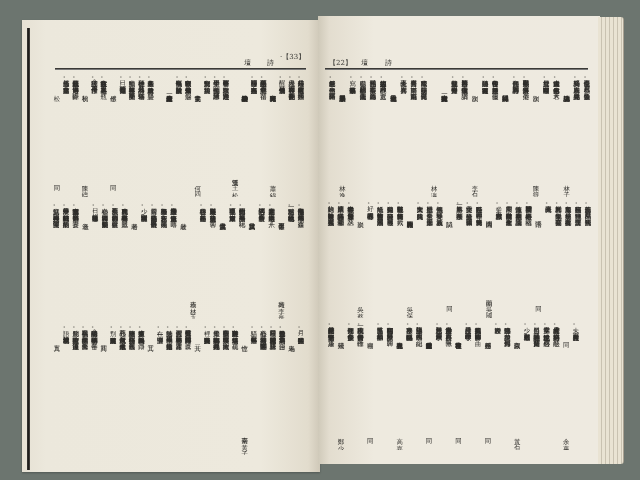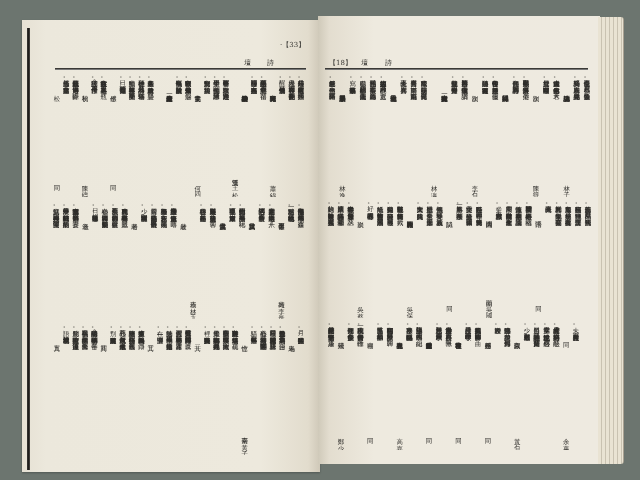--- a/index.html
+++ b/index.html
@@ -54,24 +54,24 @@
 </head>
 <body>
 
 <div class="page-left"></div>
 <div class="binding-edge"></div>
 <div class="page-right"></div>
 <div class="page-stack"></div>
 
 <span class="header-text" style="left:244px; top:58px;">壇</span>
 <span class="header-text" style="left:267px; top:58px;">詩</span>
-<span class="header-text" style="left:280px; top:40px;">·【33】</span>
+<span class="header-text" style="left:280px; top:52px;">·【33】</span>
 <div class="header-rule" style="left:55px; top:68px; width:251px;"></div>
 
-<span class="header-text" style="left:329px; top:58px;">【18】</span>
+<span class="header-text" style="left:329px; top:58px;">【22】</span>
 <span class="header-text" style="left:361px; top:58px;">壇</span>
 <span class="header-text" style="left:385px; top:58px;">詩</span>
 <div class="header-rule" style="left:325px; top:68px; width:263px;"></div>
 
 <div class="band" style="left:50px; top:75px; width:255px; height:122px; --cw:9.4px;">
     <div class="col">却時殘月落。海雲寒暗帆腳生。扶客國婚</div>
     <div class="col">天殘堤。丙客難國客夜明。長奔翻翻的夜</div>
     <div class="col">醒。可憐偏無奈種情。</div>
     <div class="col">
       <span class="title">留寄峰詞兄等職兒</span>

